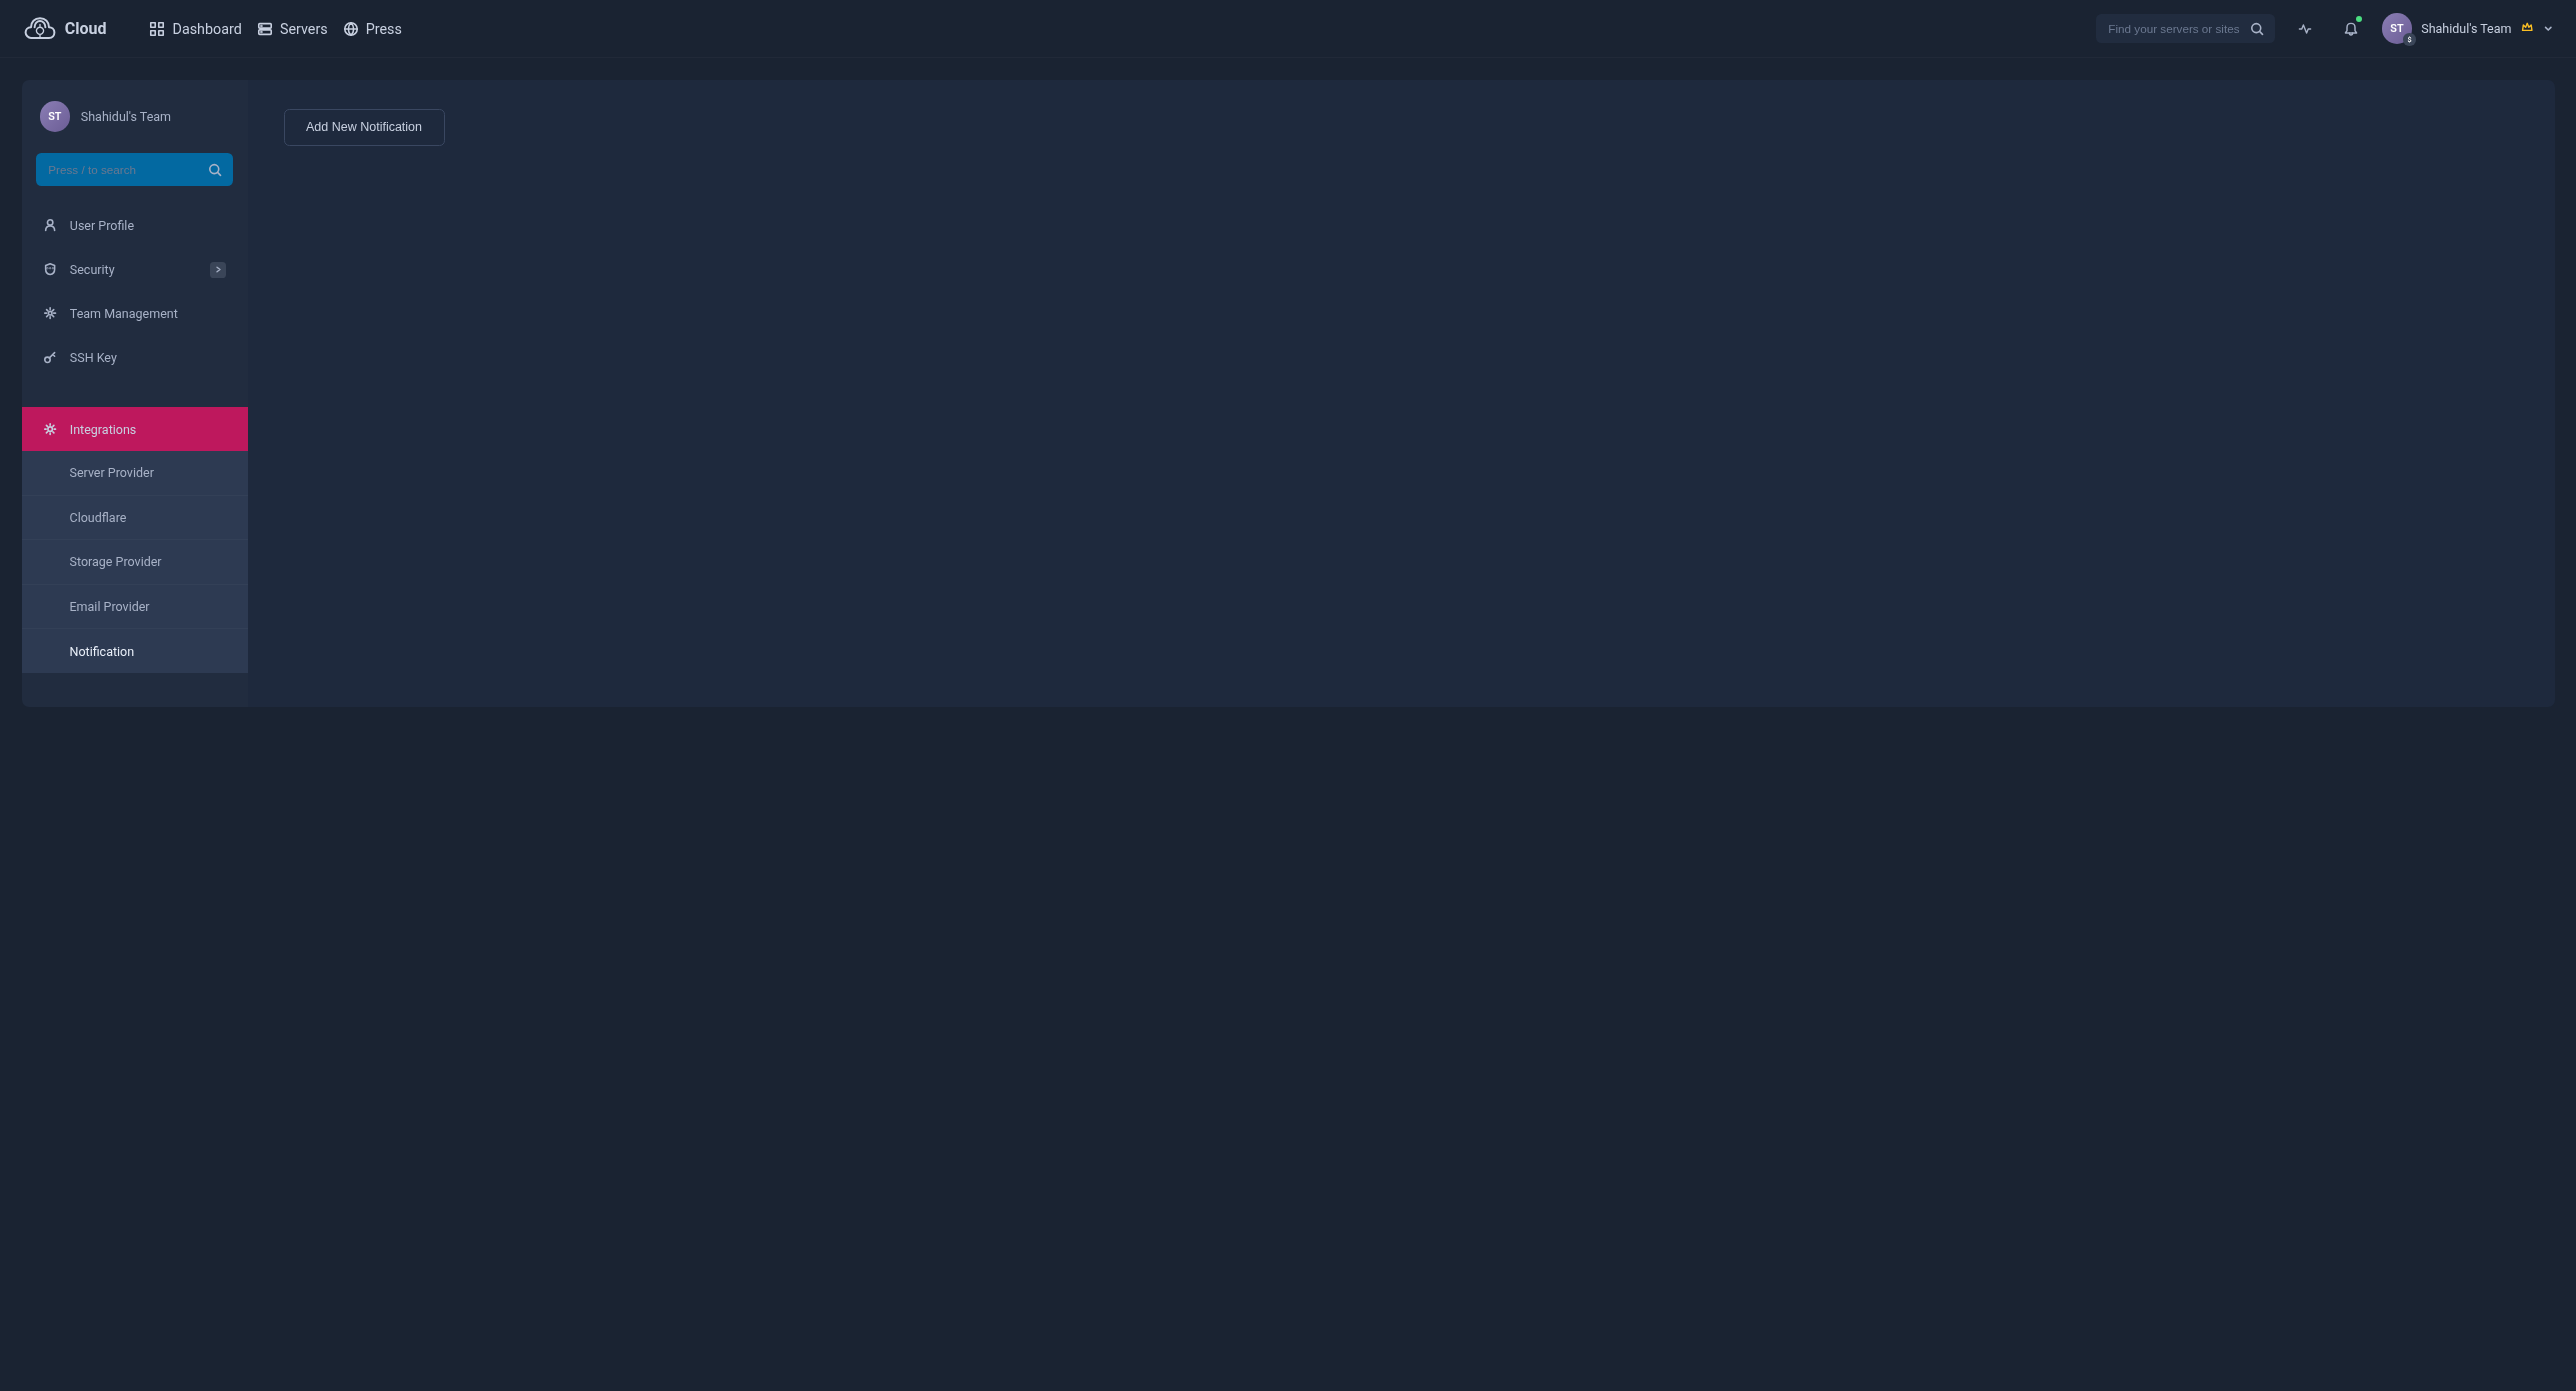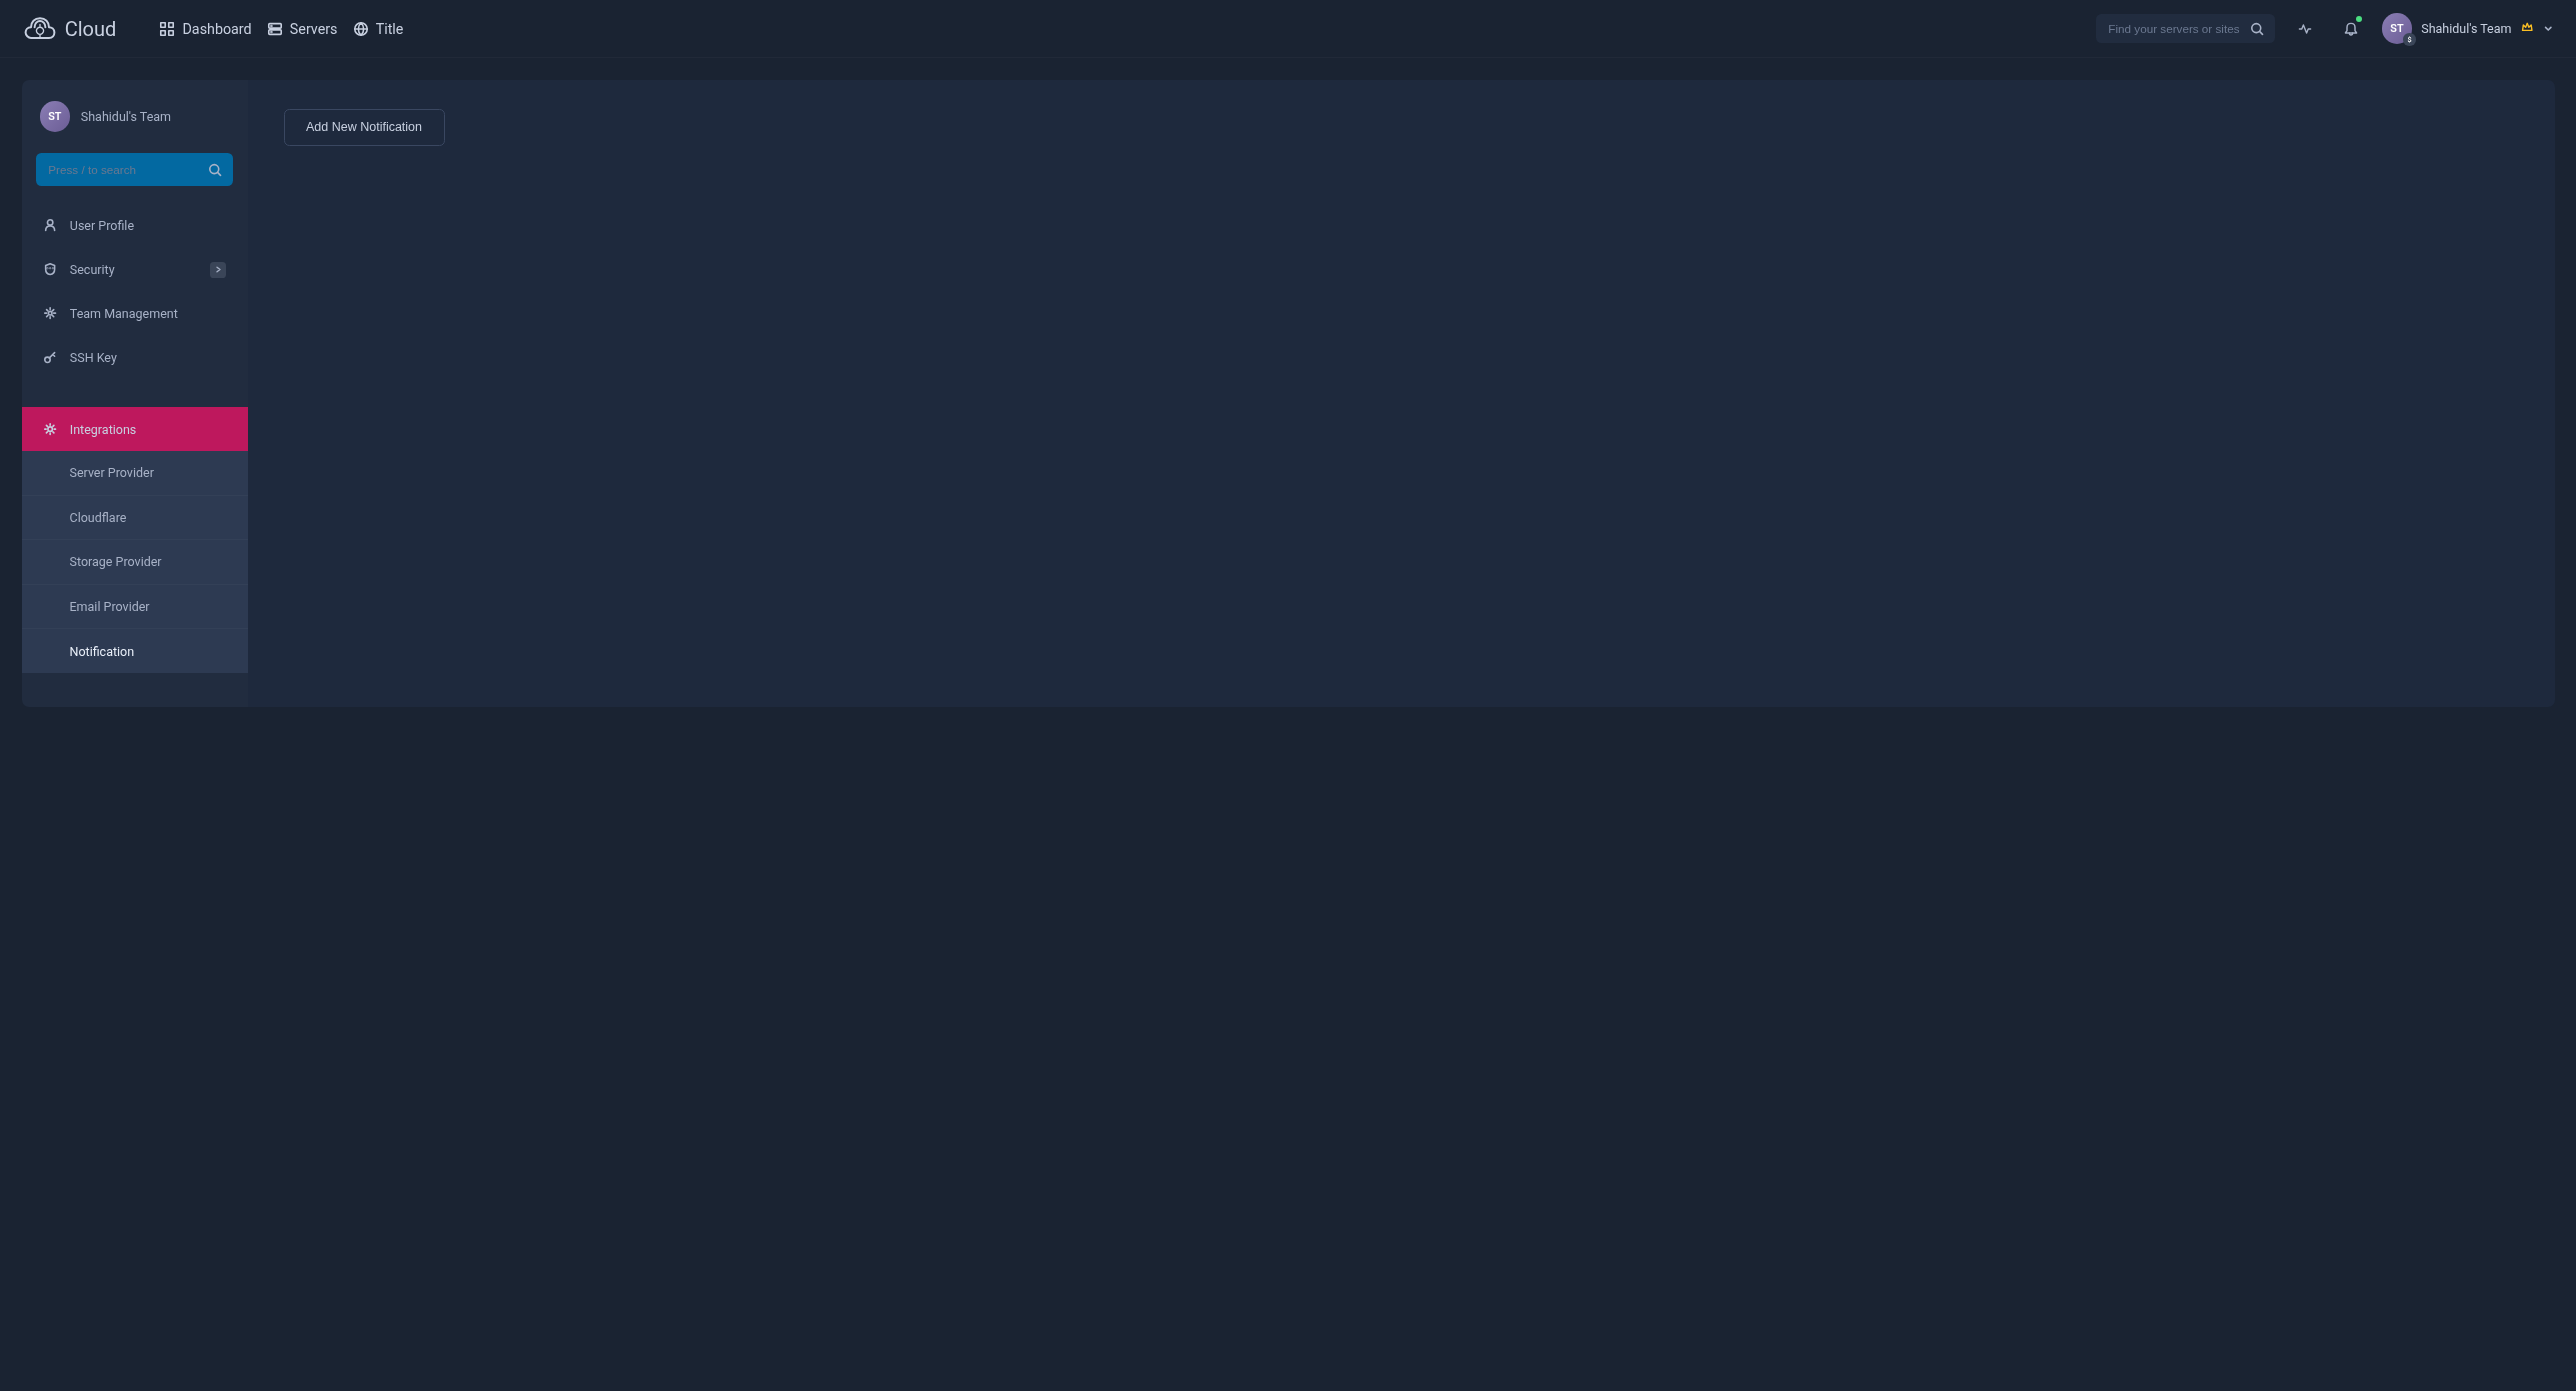--- a/index.html
+++ b/index.html
@@ -32,22 +32,22 @@
       gap: 7.2px;
       margin-right: 43px;
     }
 
     .logo-icon {
       width: 36px;
       height: 36px;
     }
 
     .logo-text {
-      font-size: 20px;
-      font-weight: 400;
+      font-size: 16px;
+      font-weight: 700;
       color: #c8d0e0;
     }
 
     .main-nav {
       display: flex;
       align-items: center;
       gap: 15px;
     }
 
     .nav-link {
@@ -431,21 +431,21 @@
       </span>
       <span>Servers</span>
     </div>
     <div class="nav-link">
       <span class="nav-icon">
         <svg viewBox="0 0 18 18" width="16" height="16">
           <circle cx="9" cy="9" r="7"></circle>
           <path d="M2 9 L16 9 M9 2 C11 4 12 6.5 12 9 C12 11.5 11 14 9 16 M9 2 C7 4 6 6.5 6 9 C6 11.5 7 14 9 16"></path>
         </svg>
       </span>
-      <span>Title</span>
+      <span>Press</span>
     </div>
   </nav>
 
   <div class="topbar-right">
     <div class="search-box">
       <input type="text" placeholder="Find your servers or sites" style="">
       <span class="search-icn">
         <svg viewBox="0 0 16 16" width="14.3" height="14.3" stroke="#6b7890">
           <circle cx="7" cy="7" r="5"></circle>
           <path d="M11 11 L14 14"></path>

